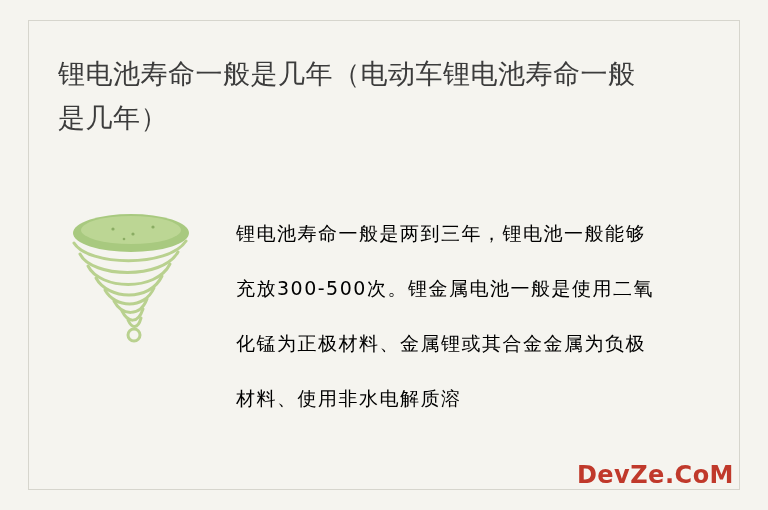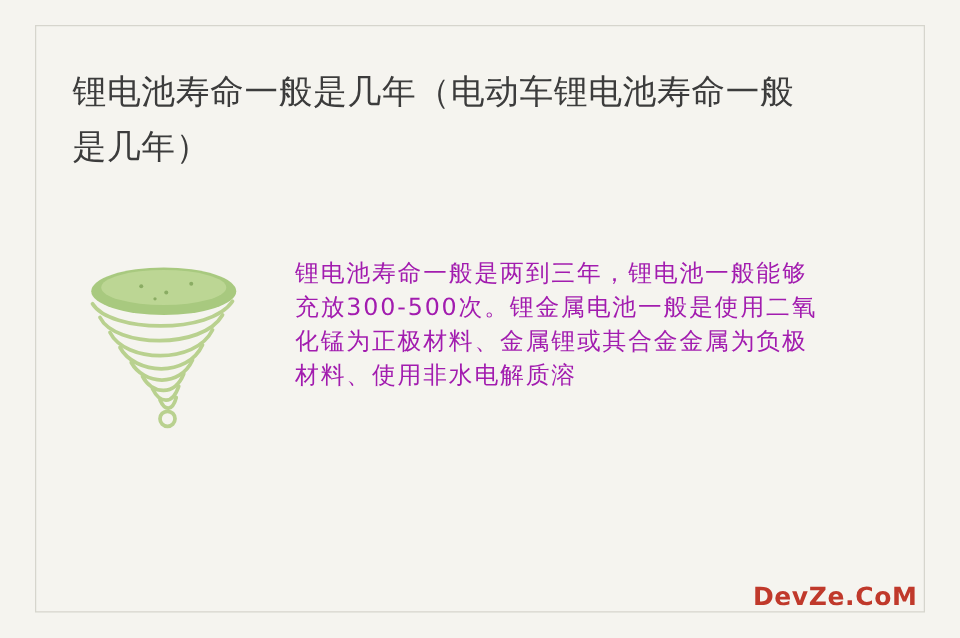--- a/index.html
+++ b/index.html
@@ -58,22 +58,22 @@
   .illus {
     width: 170px;
     flex: 0 0 170px;
     height: 160px;
     position: relative;
   }
   .article-text {
     flex: 1 1 auto;
     font-family: "DejaVu Sans", "Liberation Sans", sans-serif;
     font-size: 19px;
-    line-height: 27px;
-    color: #a21caf;
+    line-height: 55px;
+    color: #000000;
     letter-spacing: 1.5px;
     padding-left: 8px;
     padding-top: 10px;
     max-width: 430px;
   }
   .watermark {
     position: absolute;
     right: 34px;
     bottom: 22px;
     text-align: right;
@@ -81,21 +81,21 @@
   }
   .wm-line1 {
     font-family: "DejaVu Sans", "Liberation Sans", sans-serif;
     font-size: 29px;
     color: #c0392b;
     letter-spacing: 7px;
     font-weight: 700;
   }
   .wm-line2 {
     font-family: "DejaVu Sans", "Liberation Sans", sans-serif;
-    font-size: 20px;
+    font-size: 24px;
     color: #c0392b;
     letter-spacing: 0.5px;
     font-weight: 700;
     margin-top: 2px;
   }
 </style>
 </head>
 <body>
 
 <div class="page">

